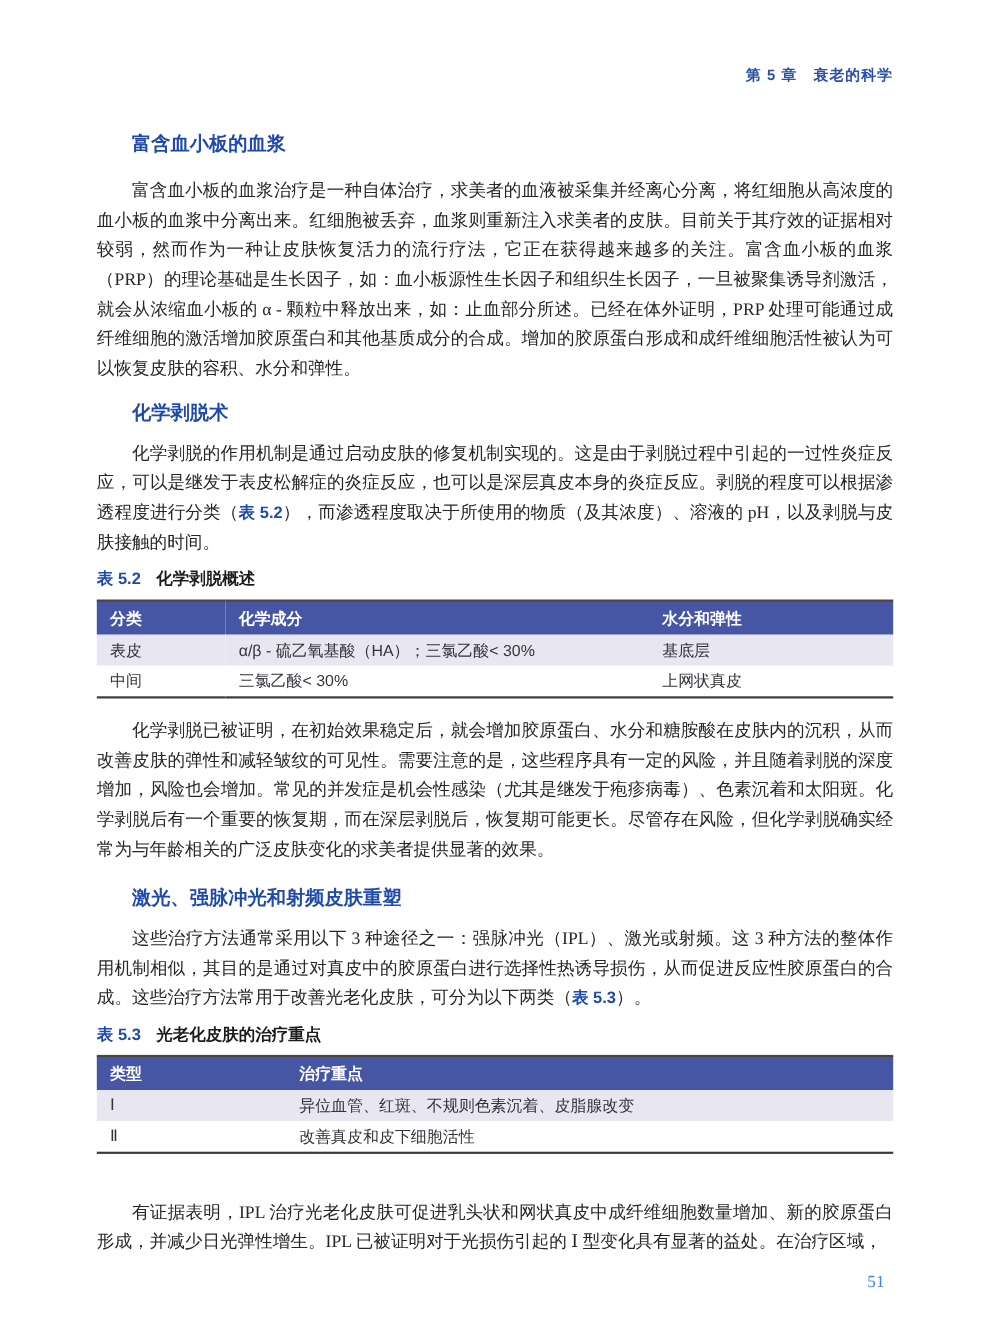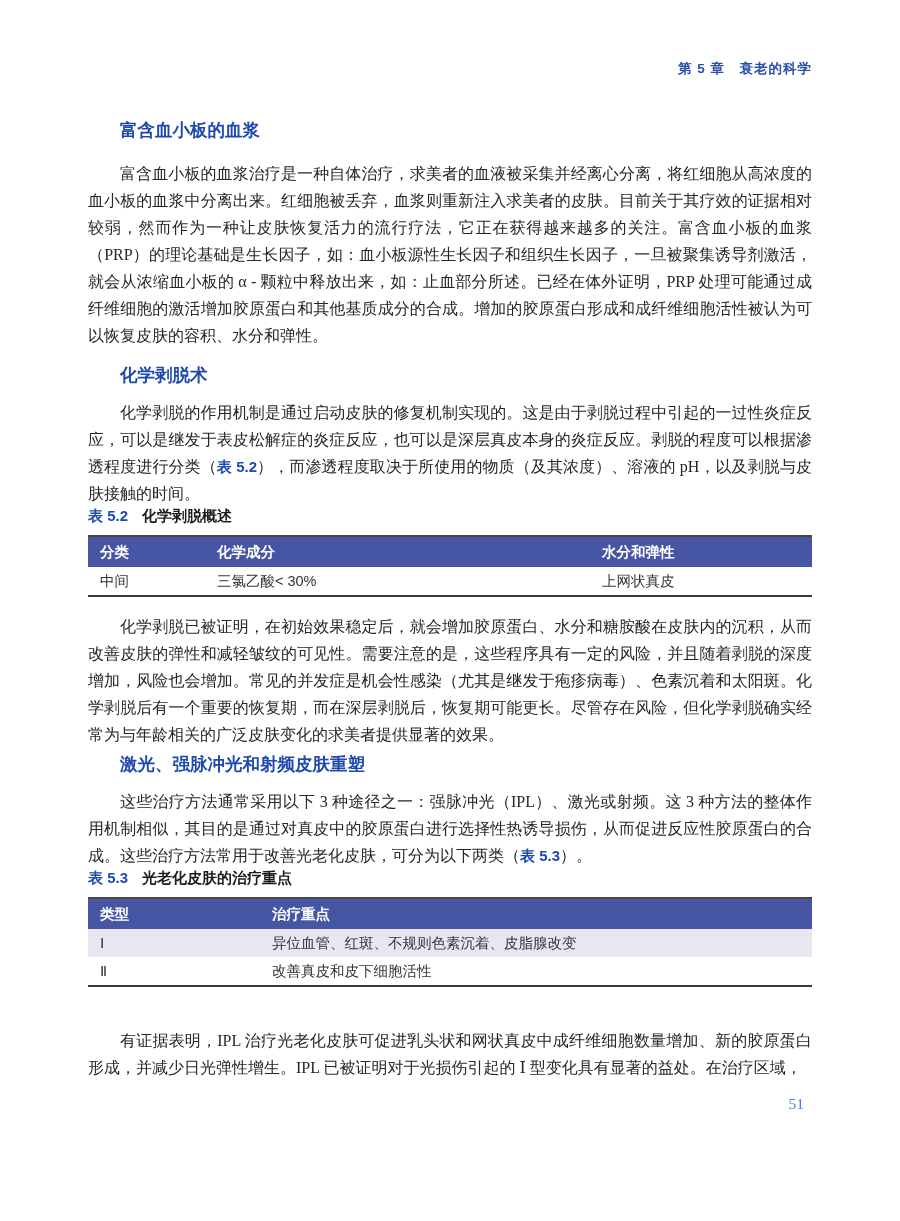--- a/index.html
+++ b/index.html
@@ -32,41 +32,42 @@
   .section-heading {
     font-family: "Liberation Sans", "DejaVu Sans", sans-serif;
     font-weight: bold;
     font-size: 17.5px;
     color: #1f4aab;
     margin: 0;
     padding-left: 32px;
   }
   .h1 { margin-top: 40px; }
   .h2 { margin-top: 14px; }
-  .h3 { margin-top: 4px; }
+  .h3 { margin-top: 18px; }
   
   .para {
     margin: 12px 0 0 0;
     font-size: 16px;
     line-height: 27px;
     text-align: justify;
     text-indent: 2em;
     color: #262626;
   }
   .para-first { margin-top: 18px; }
   .para-after-table { margin-top: 16px; }
   .para-last { margin-top: 40px; }
   .table-ref {
     color: #1f4aab;
     font-family: "Liberation Sans", "DejaVu Sans", sans-serif;
     font-weight: bold;
     font-size: 15px;
   }
   
   .table-caption {
+    margin-top: 10px;
     font-family: "Liberation Sans", "DejaVu Sans", sans-serif;
     font-weight: bold;
     font-size: 15px;
     color: #1c1c1c;
   }
   .table-caption .caption-label {
     color: #1f4aab;
     margin-right: 14px;
   }
   
@@ -139,20 +140,25 @@
         <col class="c3">
       </colgroup>
     <thead>
       <tr>
         <th>分类</th>
         <th>化学成分</th>
         <th>水分和弹性</th>
       </tr>
     </thead>
     <tbody>
+      <tr class="alt">
+        <td>表皮</td>
+        <td>α/β - 硫乙氧基酸（HA）；三氯乙酸&lt; 30%</td>
+        <td>基底层</td>
+      </tr>
       <tr>
         <td>中间</td>
         <td>三氯乙酸&lt; 30%</td>
         <td>上网状真皮</td>
       </tr>
     </tbody>
   </table>
 
   <p class="para para-after-table">化学剥脱已被证明，在初始效果稳定后，就会增加胶原蛋白、水分和糖胺酸在皮肤内的沉积，从而改善皮肤的弹性和减轻皱纹的可见性。需要注意的是，这些程序具有一定的风险，并且随着剥脱的深度增加，风险也会增加。常见的并发症是机会性感染（尤其是继发于疱疹病毒）、色素沉着和太阳斑。化学剥脱后有一个重要的恢复期，而在深层剥脱后，恢复期可能更长。尽管存在风险，但化学剥脱确实经常为与年龄相关的广泛皮肤变化的求美者提供显著的效果。</p>
 

